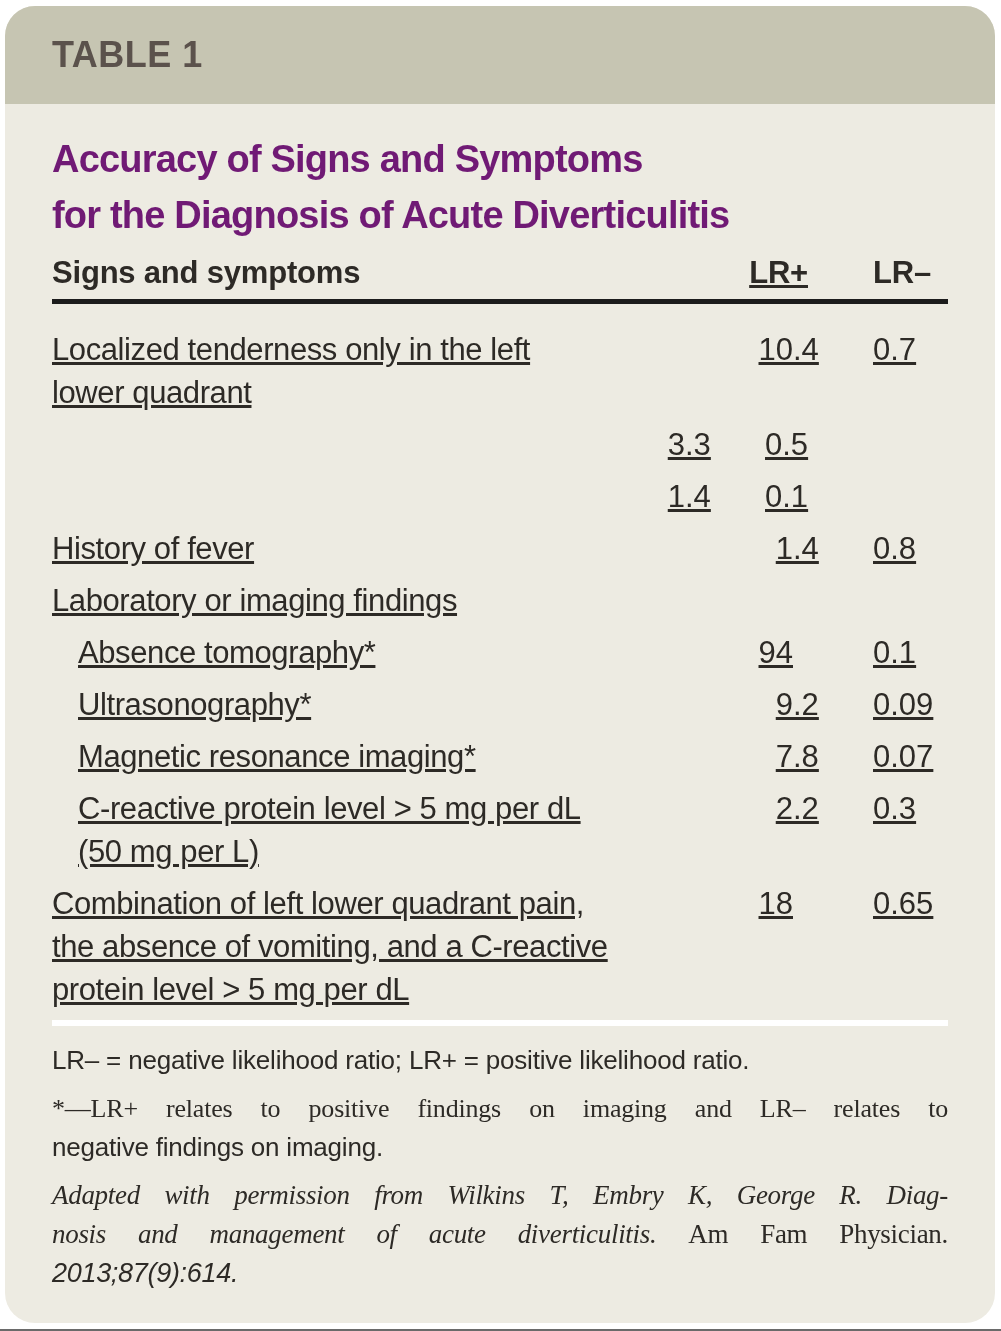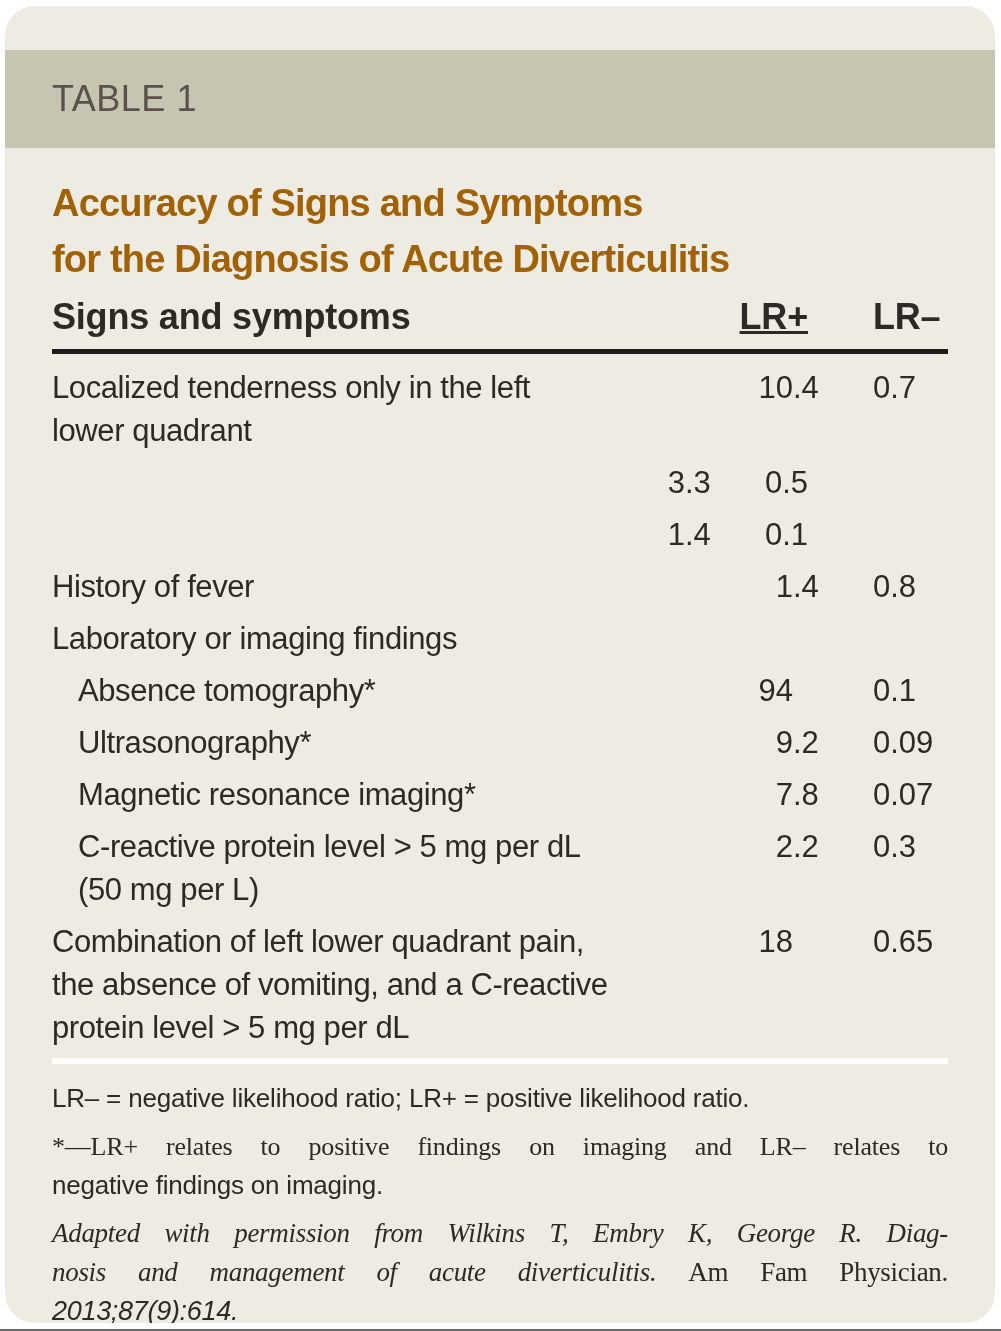--- a/index.html
+++ b/index.html
@@ -6,36 +6,36 @@
   body {
     width: 1001px; height: 1331px; position: relative; overflow: hidden;
     font-family: "Liberation Sans", sans-serif; color: #2d2a26;
   }
   .card {
     position: absolute; left: 5px; top: 6px; width: 990px; height: 1317px;
     background: #edebe2; border-radius: 30px; overflow: hidden;
   }
   .band { height: 98px; background: #c6c5b2; }
   .tag {
-    padding: 28px 0 0 47px; font-size: 36px; font-weight: normal;
-    color: #5b524c; letter-spacing: 0.5px; margin-top: 44px;
+    padding: 28px 0 0 47px; font-size: 36px; font-weight: bold;
+    color: #5b524c; letter-spacing: 0.5px;
   }
   .content { padding: 0 47px; }
   .title {
     margin-top: 27px; font-size: 38px; line-height: 56px; font-weight: bold;
-    color: #a16207; letter-spacing: -0.8px;
+    color: #701a75; letter-spacing: -0.8px;
   }
   .thead {
     display: grid; grid-template-columns: 660px 108px 1fr;
-    margin-top: 10px; padding-bottom: 12px; border-bottom: 5px solid #1c1c1c;
-    font-weight: bold; font-size: 36px; line-height: 40px; letter-spacing: -0.2px;
+    margin-top: 10px; padding-bottom: 6px; border-bottom: 5px solid #1c1c1c;
+    font-weight: bold; font-size: 31px; line-height: 40px; letter-spacing: -0.2px;
   }
   .thead .h-lrp { text-align: right; padding-right: 12px; text-decoration: underline; }
   .thead .h-lrm { padding-left: 53px; }
-  .tbody { padding-top: 12px; }
+  .tbody { padding-top: 24px; text-decoration: underline; }
   .row {
     display: grid; grid-template-columns: 660px 108px 1fr;
     margin-bottom: 9px; font-size: 31px; line-height: 43px;
   }
   .name { white-space: pre-line; letter-spacing: -0.4px; }
   .name.indent { padding-left: 26px; }
   .lrp { display: flex; align-items: flex-start; }
   .lrp .int { flex: 1; text-align: right; }
   .lrp .dec { width: 27px; }
   .lrm { padding-left: 53px; }

